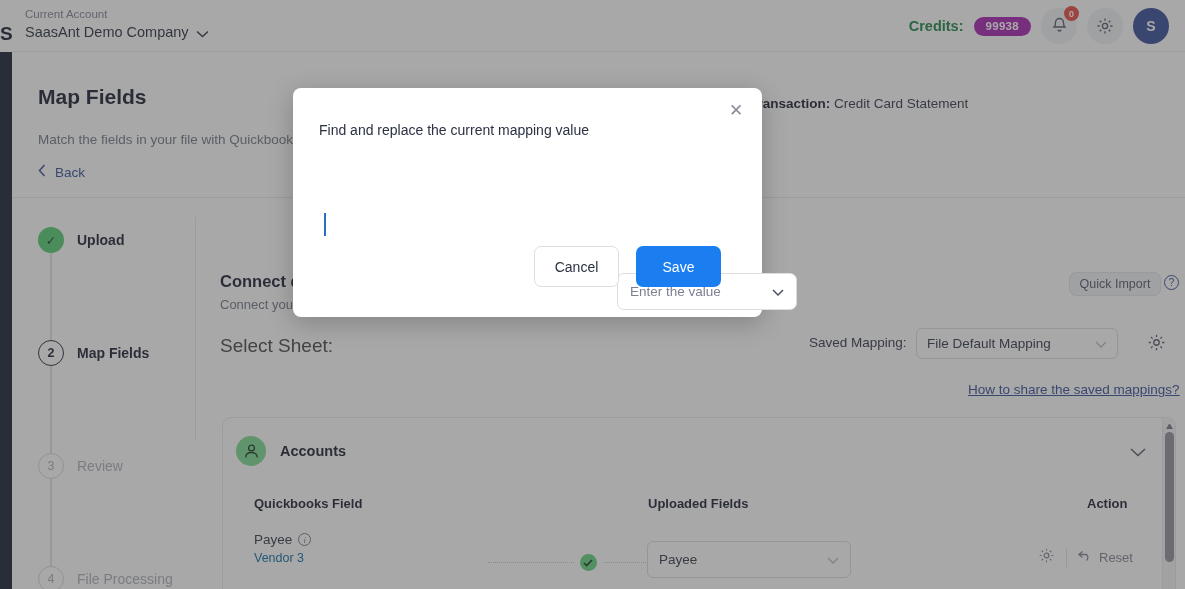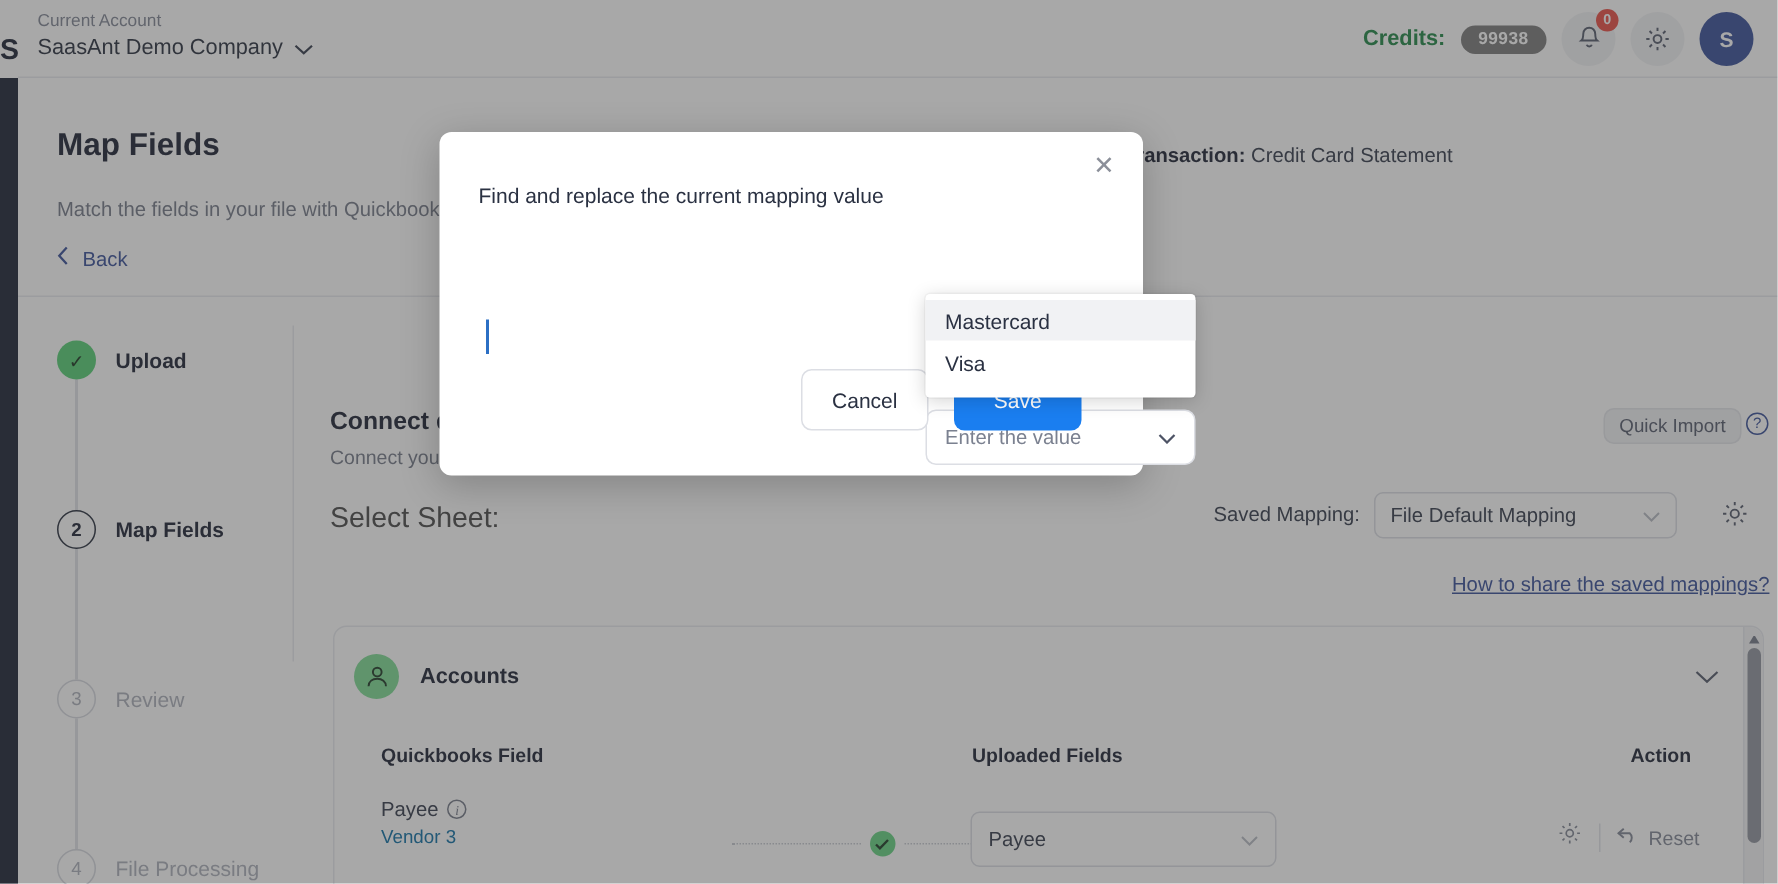--- a/index.html
+++ b/index.html
@@ -44,21 +44,21 @@
   .acct-name-row { display: flex; align-items: center; gap: 7px; margin-top: 1px; }
   .acct-name { font-size: 14.5px; color: #1d2433; line-height: 19px; }
   .chev { display: inline-block; }
 
   .top-right {
     position: absolute; right: 16px; top: 0; height: 52px;
     display: flex; align-items: center; gap: 10px;
   }
   .credits-label { font-size: 14.5px; font-weight: bold; color: #15803d; }
   .credits-pill {
-    background: #737373; color: #ffffff;
+    background: #a21caf; color: #ffffff;
     font-size: 11.5px; font-weight: bold;
     border-radius: 11px; padding: 3px 12px 4px;
     letter-spacing: 0.3px;
   }
   .icon-btn {
     width: 36px; height: 36px; border-radius: 50%;
     background: #f0f1f4;
     display: flex; align-items: center; justify-content: center;
     position: relative;
   }
@@ -506,22 +506,18 @@
 
   <div class="modal-select">
     <span>Enter the value</span>
     <span class="chev">
       <svg width="12" height="7" viewBox="0 0 12 7">
           <path d="M1 1 L6 6 L11 1" fill="none" stroke="#4d5365" stroke-width="1.5"></path>
         </svg>
     </span>
   </div>
 
-  <div class="dropdown">
-    <div class="dd-item hover">Mastercard</div>
-    <div class="dd-item">Visa</div>
-  </div>
 
   <div class="modal-btns">
     <div class="btn-cancel">Cancel</div>
     <div class="btn-save">Save</div>
   </div>
 </div>
 
 </body></html>

